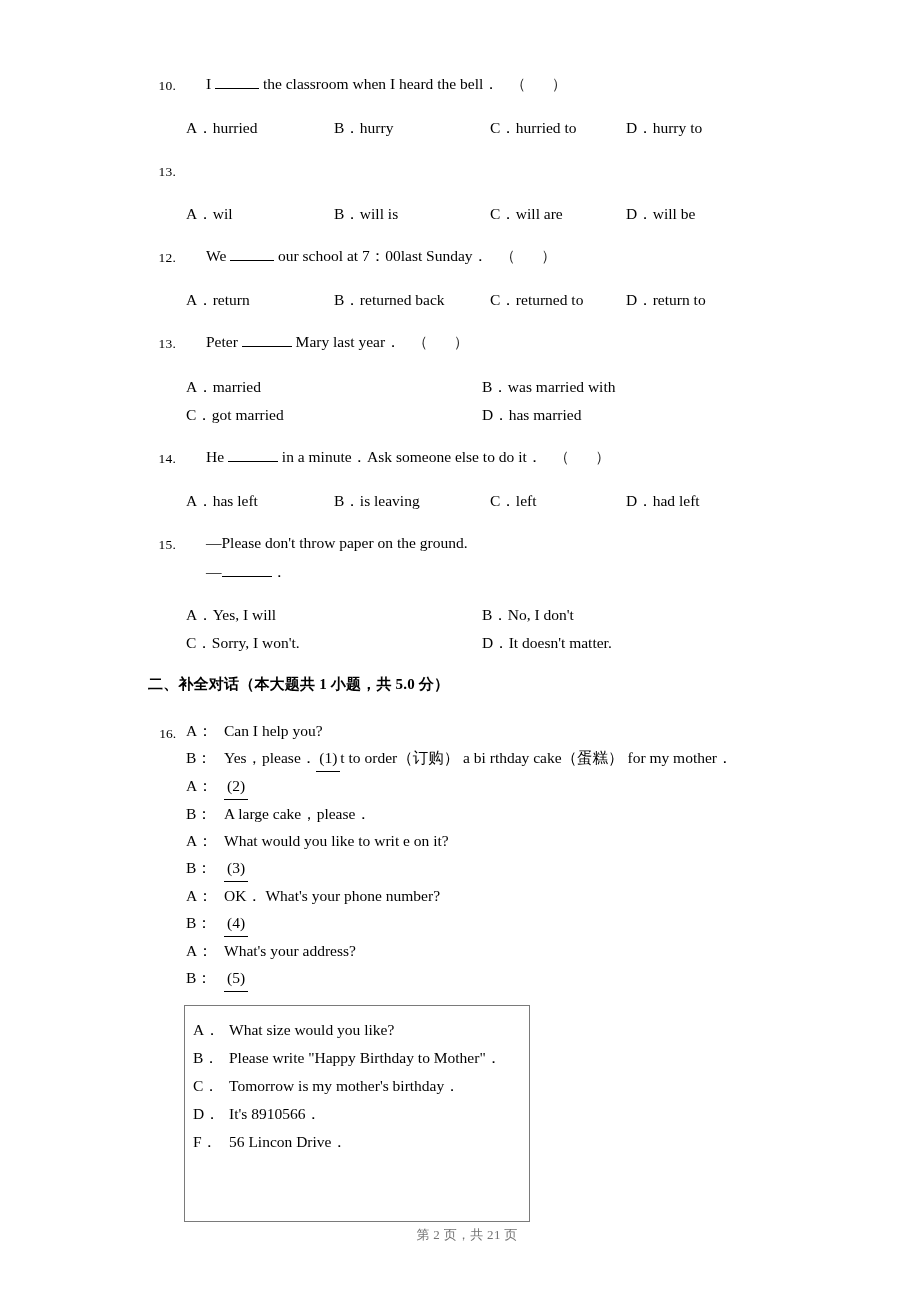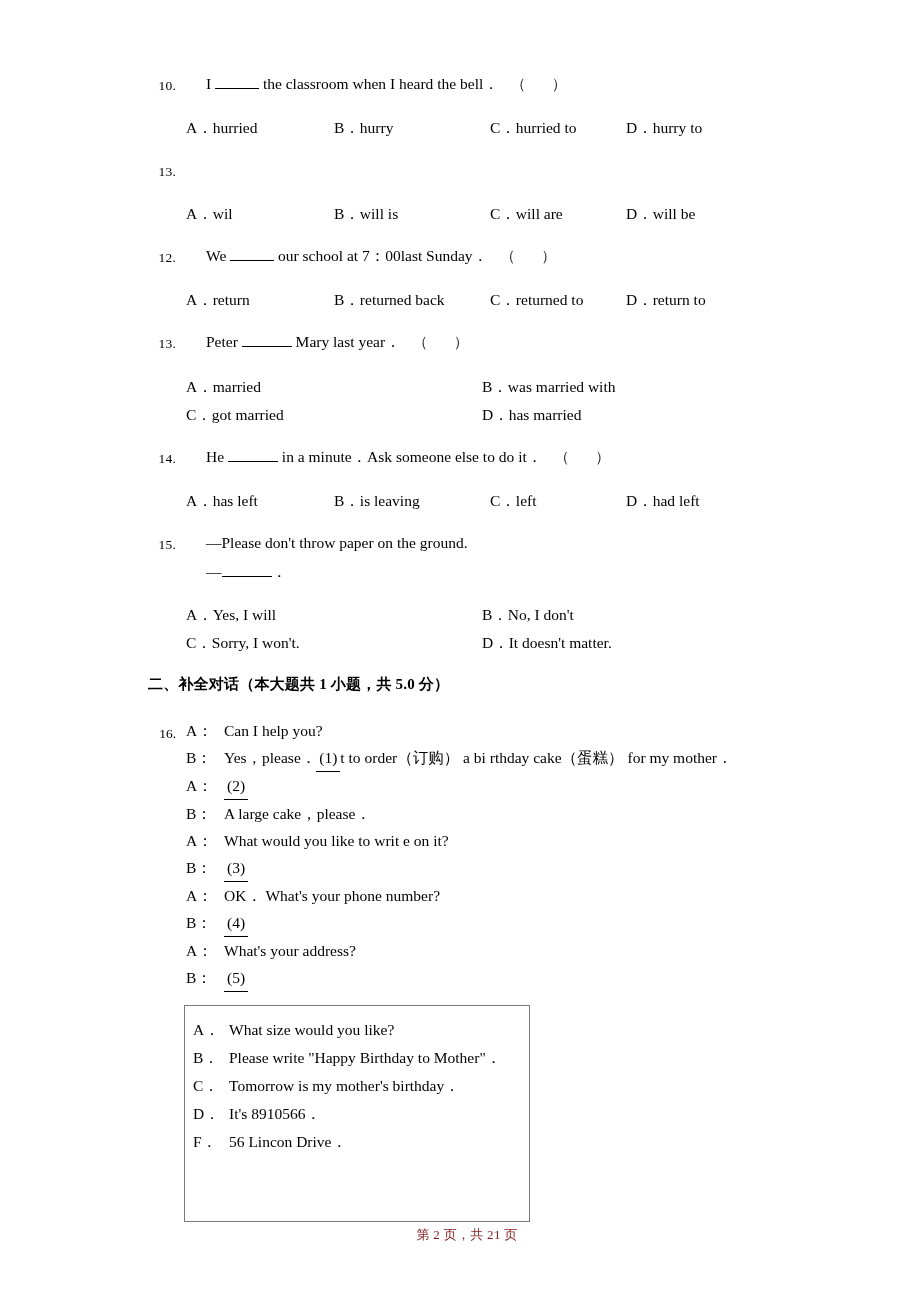--- a/index.html
+++ b/index.html
@@ -144,21 +144,21 @@
 
   
   .footer {
     position: absolute;
     left: 0;
     top: 1226px;
     width: 920px;
     text-align: center;
     font-size: 13px;
     letter-spacing: 0.3px;
-    color: #7f1d1d;
+    color: #737373;
   }
   .footer-inner { display: inline-block; margin-left: 14px; }
 </style>
 </head>
 <body>
 
 <div class="page">
 
   <div class="q-block" style="top:74px;">
     <div class="q-stem">

